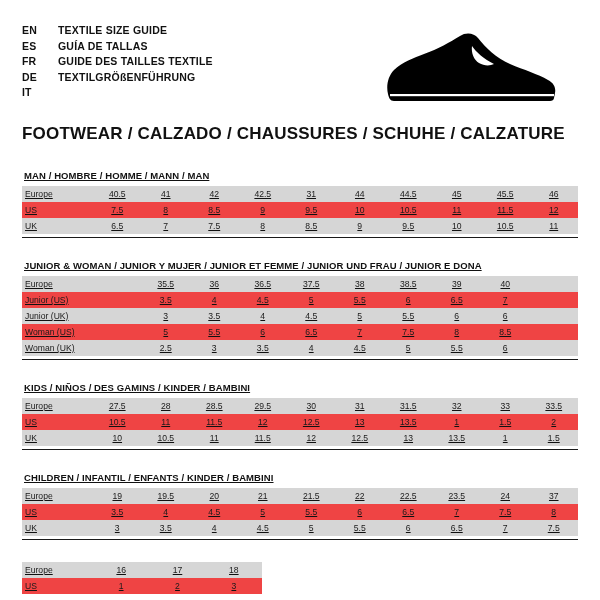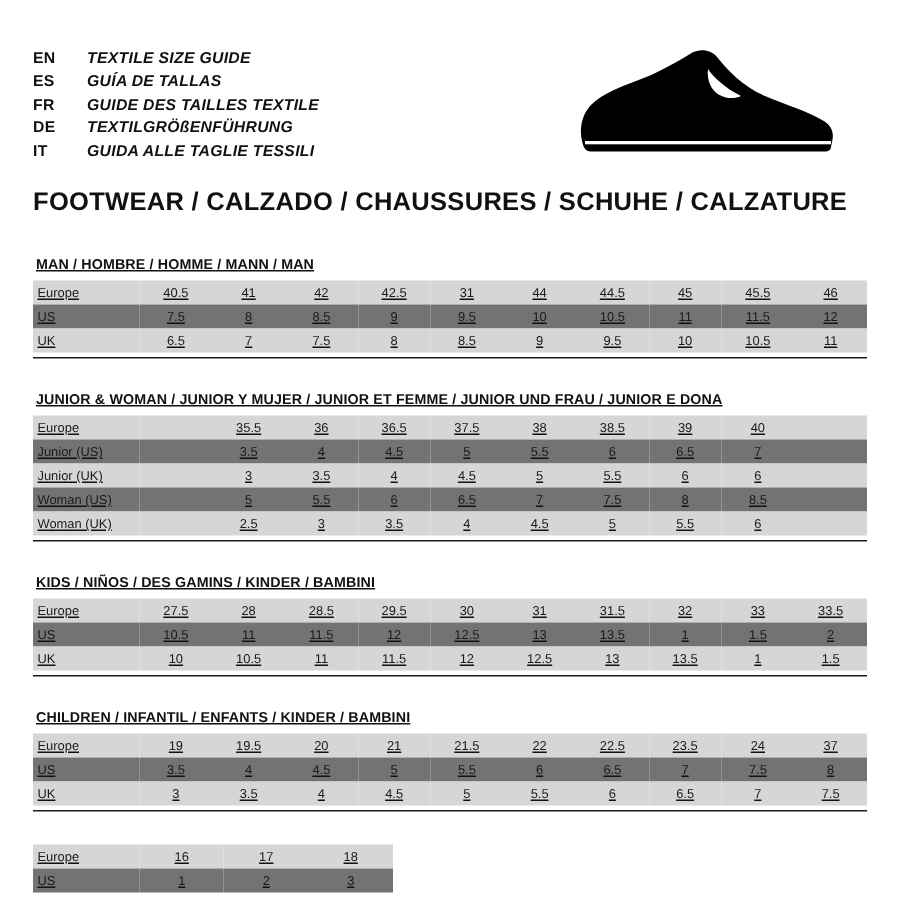--- a/index.html
+++ b/index.html
@@ -18,41 +18,40 @@
     position: relative;
     width: 600px;
     height: 600px;
     box-sizing: border-box;
     padding: 16px 22px 0 22px;
   }
 
   
   .header {
     display: flex;
-    align-items: flex-end;
+    align-items: center;
     justify-content: space-between;
   }
   .lang-list {
     display: block;
   }
   .lang-row {
     display: flex;
     align-items: baseline;
     line-height: 15.5px;
     font-size: 10.5px;
     font-weight: bold;
     letter-spacing: .2px;
   }
   .lang-code {
     width: 36px;
     flex: 0 0 36px;
   }
   .lang-text {
     white-space: nowrap;
-    font-style: italic;
   }
 
   .shoe-art {
     margin-right: 18px;
     margin-top: 16px;
   }
 
   .section-title {
     margin-top: 16px;
     font-size: 17px;
@@ -93,21 +92,21 @@
   }
   table.sizes td.label {
     text-align: left;
     padding-left: 3px;
     width: 68px;
   }
   tr.shaded td {
     background: #d6d6d6;
   }
   tr.plain td {
-    background: #737373;
+    background: #ef4444;
   }
   .divider {
     border-top: 1px solid #1a1a1a;
     margin-top: 3px;
   }
 </style>
 </head>
 <body>
 
 <div class="page">
@@ -125,21 +124,20 @@
       <div class="lang-row">
         <span class="lang-code">FR</span>
         <span class="lang-text">GUIDE DES TAILLES TEXTILE</span>
       </div>
       <div class="lang-row">
         <span class="lang-code">DE</span>
         <span class="lang-text">TEXTILGRÖßENFÜHRUNG</span>
       </div>
       <div class="lang-row">
         <span class="lang-code">IT</span>
-        <span class="lang-text">GUIDA ALLE TAGLIE TESSILI</span>
       </div>
     </div>
 
     <div class="shoe-art">
       <svg width="180" height="72" viewBox="0 0 180 72" aria-hidden="true">
         <path fill="#000000" d="M8 62 C6 54 8 44 14 38 C22 30 34 26 44 22 C58 17 70 10 80 4 C86 0 94 1 98 6 C106 16 116 26 130 32 C144 38 158 42 168 48 C174 51 176 56 175 61 L174 66 C174 68 172 69 170 69 L14 69 C10 69 9 66 8 62 Z"></path>
         <path fill="#ffffff" d="M92 14 C96 20 104 27 114 32 C110 34 104 34 99 31 C94 28 91 21 92 14 Z"></path>
         <rect fill="#ffffff" x="10" y="62" width="164" height="2.2"></rect>
       </svg>
     </div>

